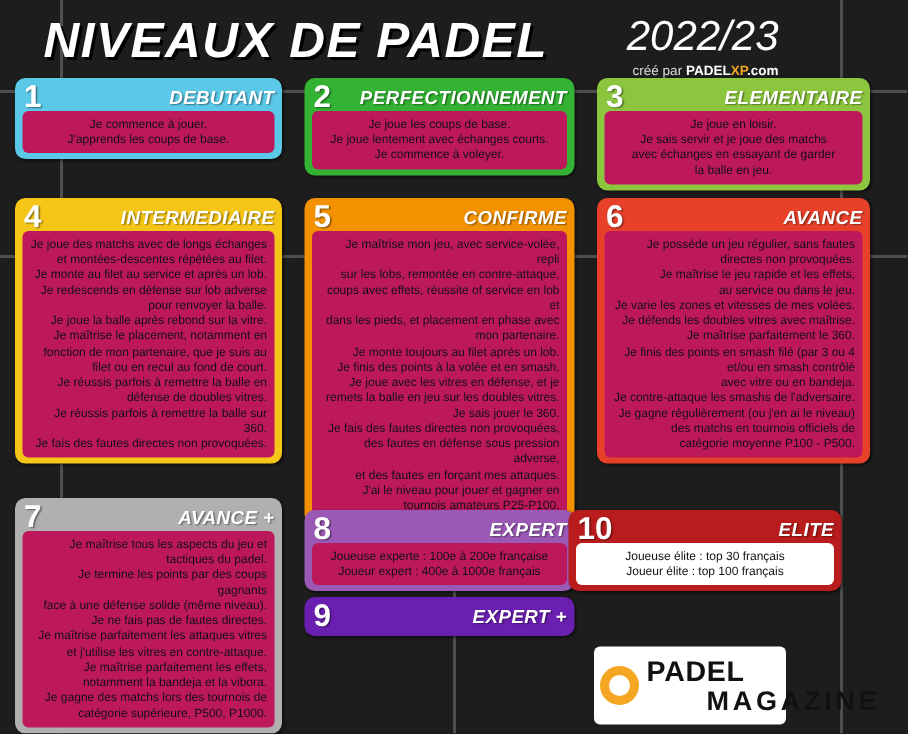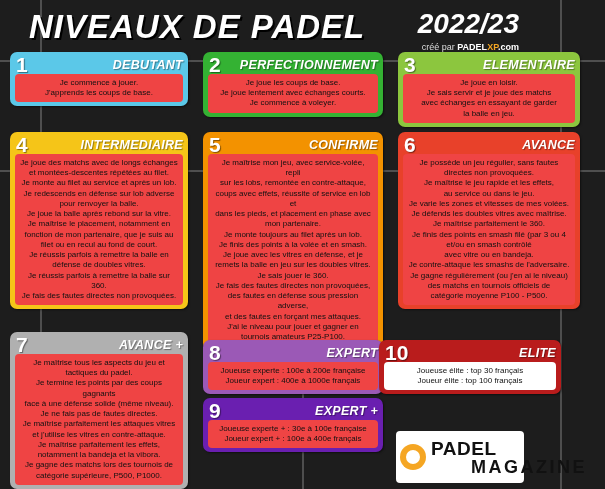--- a/index.html
+++ b/index.html
@@ -20,21 +20,21 @@
   .header{height:52px;position:relative;}
   .title{
     position:absolute;left:22px;top:2px;
     color:#fff;font-size:33px;font-weight:bold;font-style:italic;
     letter-spacing:1px;
     text-shadow:2px 2px 0 #000;
     font-family:"Liberation Sans", sans-serif;
   }
   .season{
     position:absolute;right:8px;top:2px;
-    color:#fff;font-size:28px;font-style:italic;font-weight:bold;
+    color:#fff;font-size:28px;font-style:italic;font-weight:normal;
   }
   .credit{
     position:absolute;right:8px;top:36px;
     color:#dcdcdc;font-size:9px;
   }
   .credit .pad{color:#fff;font-weight:bold;}
   .credit .xp{color:#f5a623;font-weight:bold;}
 
   
   .card{
@@ -54,29 +54,29 @@
   }
   .card .hd{
     text-align:right;
     font-size:12.5px;font-weight:bold;font-style:italic;
     color:#fff;
     text-shadow:1px 1px 1px rgba(0,0,0,.4);
     padding:3px 0 2px 0;
     letter-spacing:.3px;
   }
   .body{
-    background:#ef4444;
+    background:#be185d;
     border-radius:4px;
     padding:4px 5px;
     font-size:8px;
     line-height:1.28;
     color:#111;
     text-align:center;
   }
-  .body.left{text-align:center;}
+  .body.left{text-align:right;}
   .body p{margin:0;}
 
   
   .card.dark .body{background:#fff;text-align:center;}
 
   .wm{
     position:absolute;
     right:10px;bottom:6px;
     width:128px;height:52px;
     background:#fff;border-radius:4px;
@@ -227,24 +227,20 @@
         <div class="num">8</div>
         <div class="hd">EXPERT</div>
         <div class="body">
           <p>Joueuse experte : 100e à 200e française</p>
           <p>Joueur expert : 400e à 1000e français</p>
         </div>
       </div>
       <div class="card" style="left: 203px; top: 398px; width: 180px; background: rgb(106, 31, 176);">
         <div class="num">9</div>
         <div class="hd">EXPERT +</div>
-        <div class="body">
-          <p>Joueuse experte + : 30e à 100e française</p>
-          <p>Joueur expert + : 100e à 400e français</p>
-        </div>
       </div>
       <div class="card dark" style="left: 379px; top: 340px; width: 182px; background: #b91c1c;">
         <div class="num">10</div>
         <div class="hd">ELITE</div>
         <div class="body">
           <p>Joueuse élite : top 30 français</p>
           <p>Joueur élite : top 100 français</p>
         </div>
       </div>
     </div>

